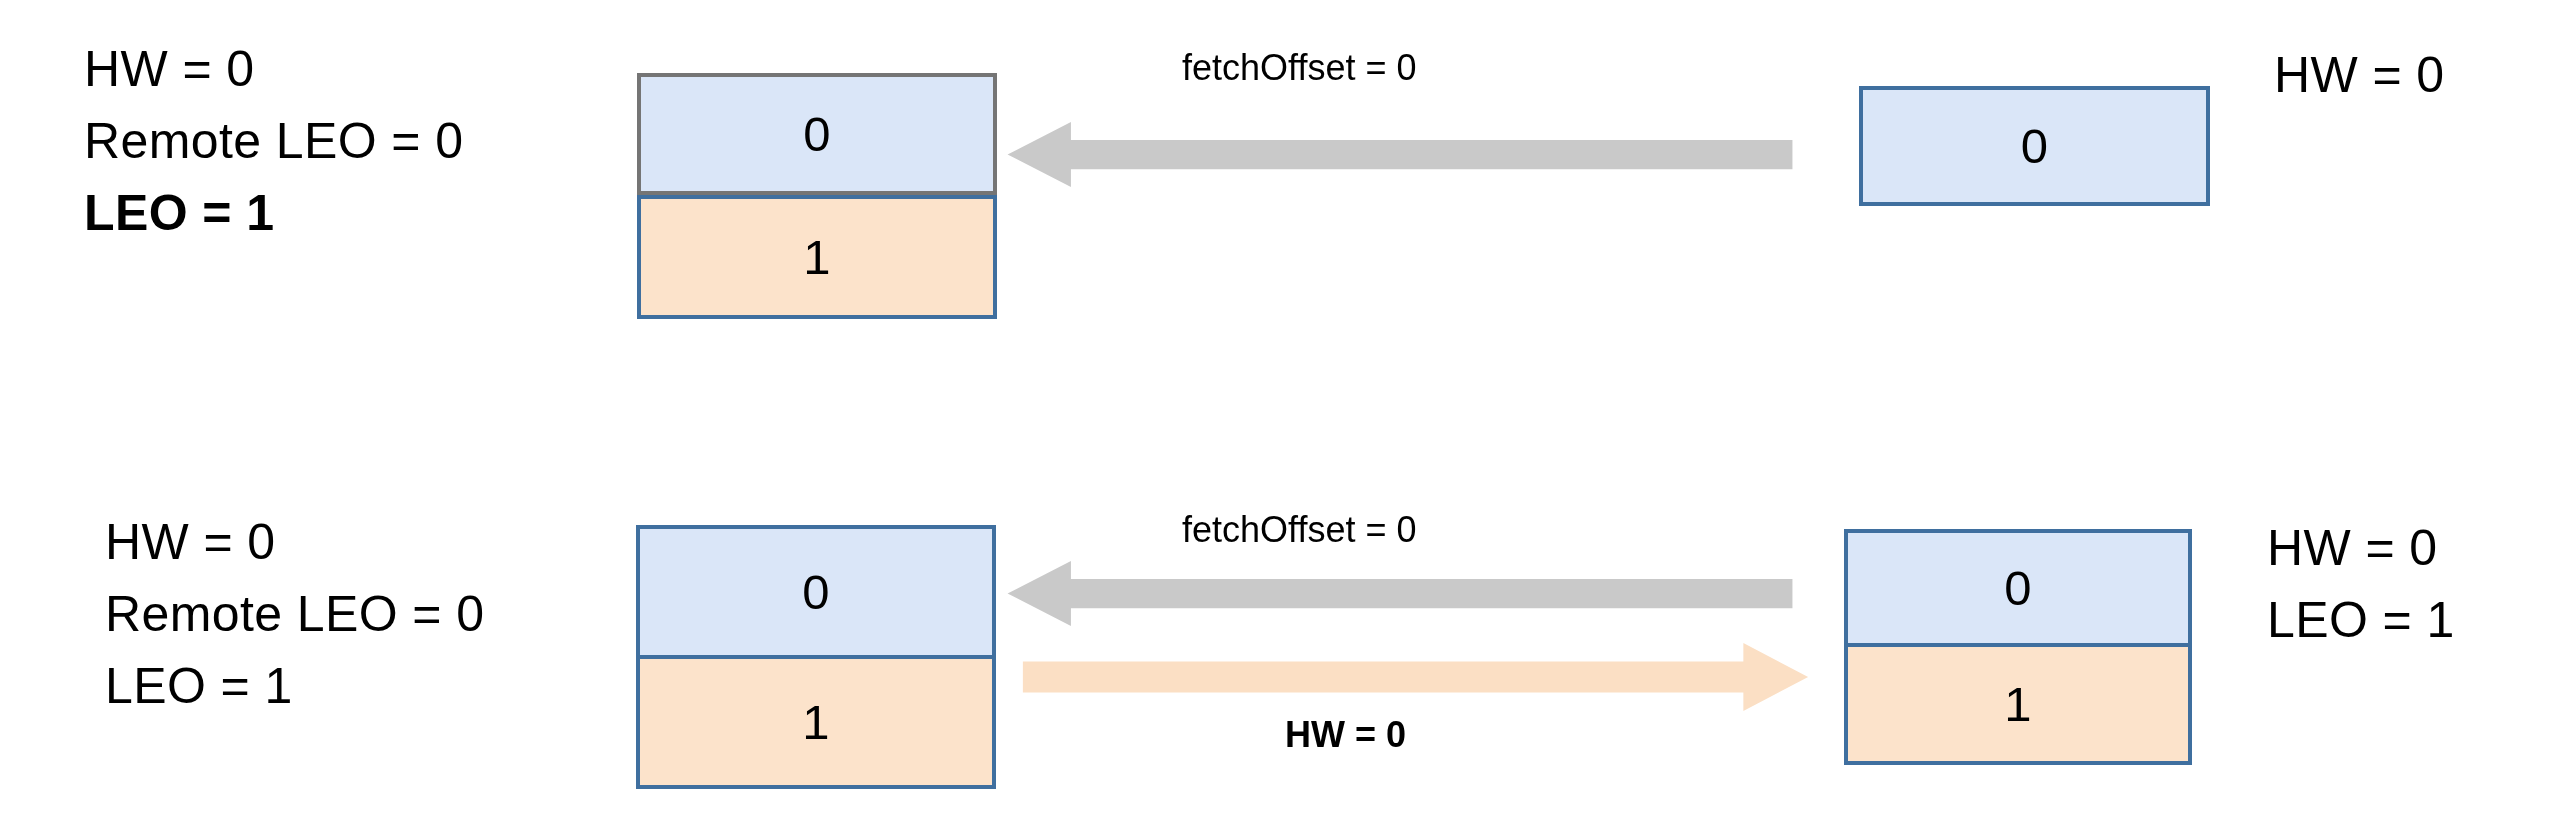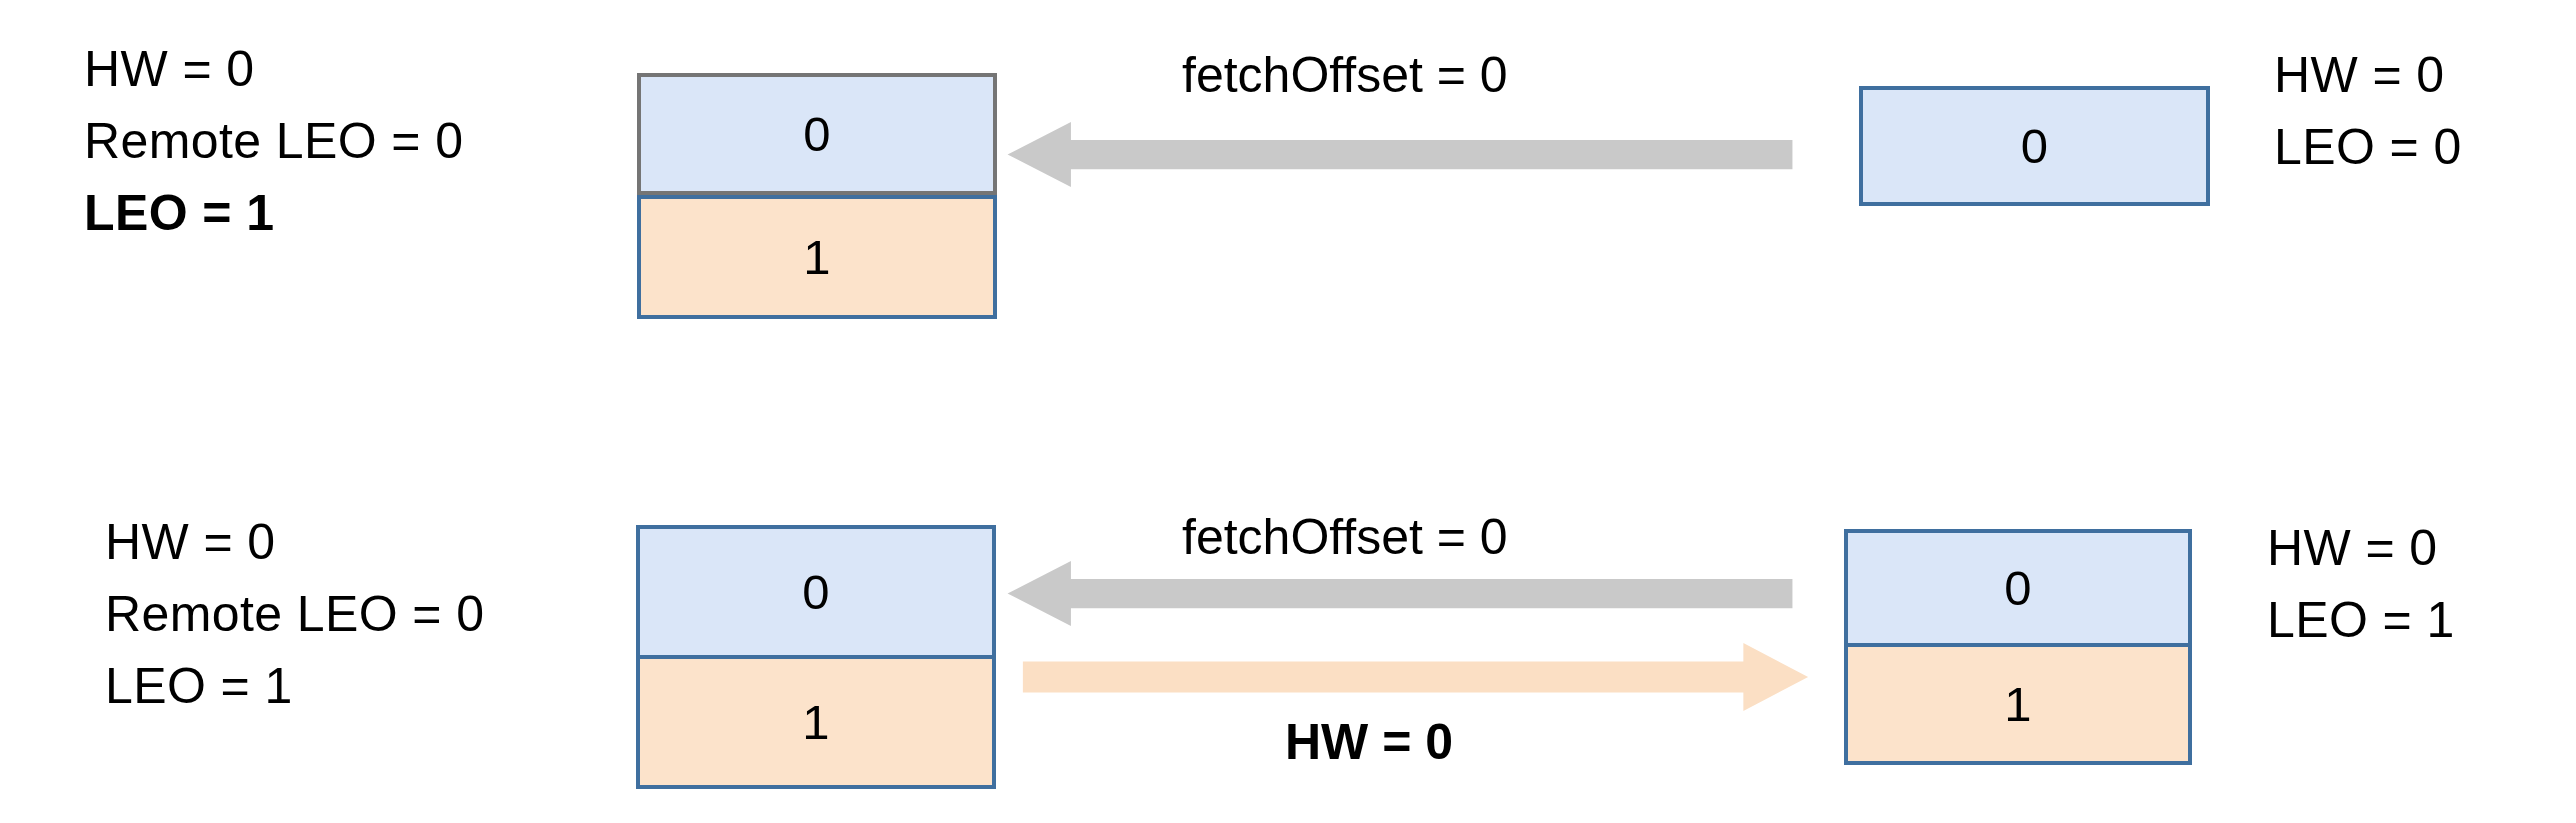--- a/index.html
+++ b/index.html
@@ -63,21 +63,21 @@
 
   
   .arrow {
     position: absolute;
   }
   .arrow svg { display: block; }
 
   
   .arrow-caption {
     position: absolute;
-    font-size: 50px;
+    font-size: 36px;
     line-height: 1;
     white-space: nowrap;
     font-weight: 400;
   }
   .arrow-caption.bold { font-weight: 700; }
 </style>
 </head>
 <body>
 
 <div class="stage">
@@ -100,21 +100,20 @@
       <path d="M 0 40 L 78 0 L 78 22 L 966 22 L 966 58 L 78 58 L 78 80 Z" fill="#C9C9C9"></path>
     </svg>
   </div>
 
   <div class="logbox" style="left:1843px; top:86px; width:351px;">
     <div class="cell cell-blue border-blue" style="height:120px;">0</div>
   </div>
 
   <div class="label-stack" style="left:2258px; top:39px;">
     <div class="label-line">HW = 0</div>
-    <div class="label-line">LEO = 0</div>
   </div>
 
   <div class="label-stack" style="left:89px; top:506px;">
     <div class="label-line">HW = 0</div>
     <div class="label-line">Remote LEO = 0</div>
     <div class="label-line">LEO = 1</div>
   </div>
 
   <div class="logbox" style="left:620px; top:525px; width:360px;">
     <div class="cell cell-blue border-blue" style="height:134px;">0</div>

